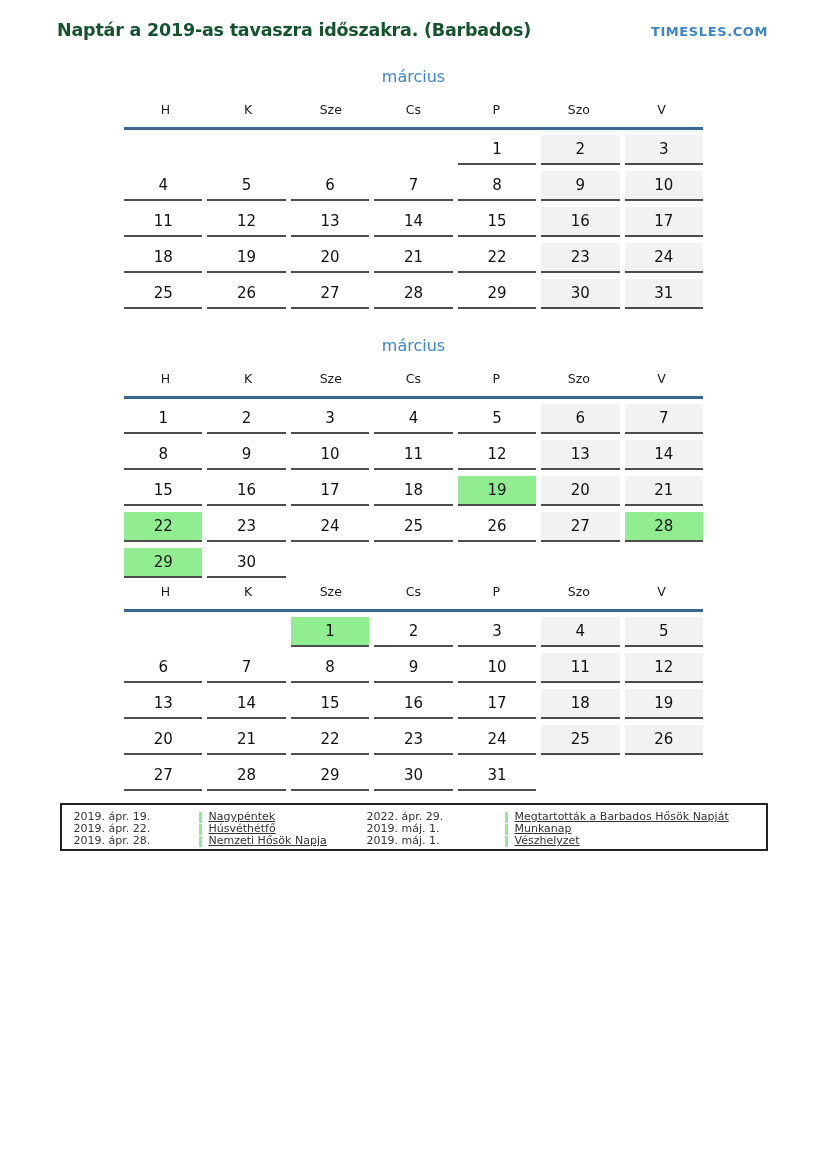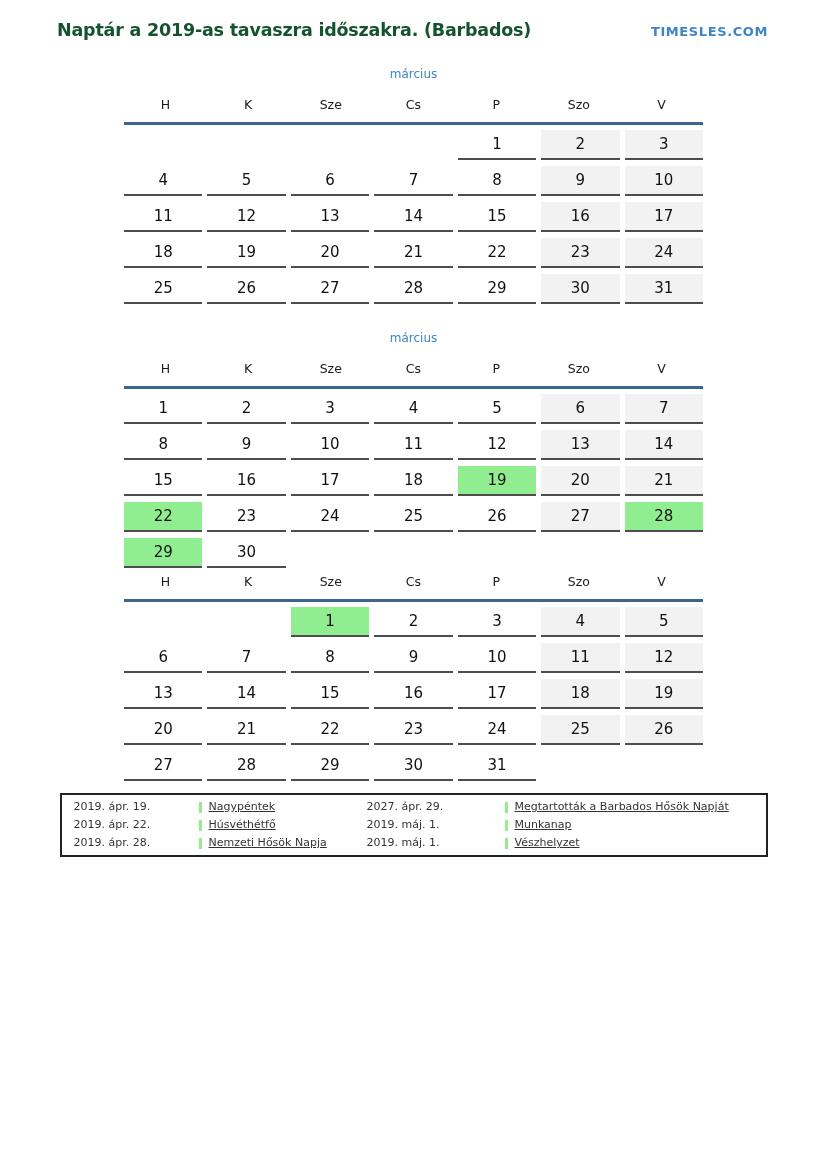--- a/index.html
+++ b/index.html
@@ -29,21 +29,21 @@
     letter-spacing:-0.2px;
   }
   .brand{
     font-size:13px;font-weight:600;color:var(--accent);
     text-decoration:none;letter-spacing:0.6px;cursor:pointer;margin-left:42px;
   }
   .month{width:579px;margin:0 auto;}
   .month-title{
     margin:27px 0 16px 0;
     text-align:center;
-    font-size:12px;font-weight:500;
+    font-size:16px;font-weight:500;
     color:var(--accent);
   }
   .weekday-row{
     display:grid;grid-template-columns:repeat(7,1fr);
     padding-bottom:10px;
   }
   .weekday{
     text-align:center;font-size:12.5px;color:#1a1a1a;
   }
   .blue-line{height:3px;background:var(--header-line);}
@@ -57,21 +57,21 @@
     height:30px;
     display:flex;align-items:center;justify-content:center;
     font-size:15px;color:#111;
     border-bottom:2px solid var(--cell-border);
     background:#ffffff;
   }
   .day.weekend{background:var(--weekend-bg);}
   .day.holiday{background:var(--holiday-green);}
   .day.empty{border-bottom:none;background:transparent;}
   .legend{
-    width:708px;height:64px;
+    width:708px;height:48px;
     margin:12px auto 4px auto;
     border:2px solid var(--legend-border);
     padding:6px 0 6px 12px;
     display:flex;
     font-size:11px;color:#333;
   }
   .legend-col{display:flex;flex-direction:column;justify-content:space-between;}
   .legend-col.col1{width:293px;}
   .legend-col.col2{flex:1;}
   .legend-item{display:flex;align-items:center;line-height:12px;}
@@ -290,21 +290,21 @@
         <span class="l-label">Húsvéthétfő</span>
       </div>
       <div class="legend-item">
         <span class="l-date">2019. ápr. 28.</span>
         <span class="l-bar"></span>
         <span class="l-label">Nemzeti Hősök Napja</span>
       </div>
     </div>
   <div class="legend-col col2" id="legend-col-2">
       <div class="legend-item">
-        <span class="l-date">2027. ápr. 29.</span>
+        <span class="l-date">2022. ápr. 29.</span>
         <span class="l-bar"></span>
         <span class="l-label">Megtartották a Barbados Hősök Napját</span>
       </div>
       <div class="legend-item">
         <span class="l-date">2019. máj. 1.</span>
         <span class="l-bar"></span>
         <span class="l-label">Munkanap</span>
       </div>
       <div class="legend-item">
         <span class="l-date">2019. máj. 1.</span>

